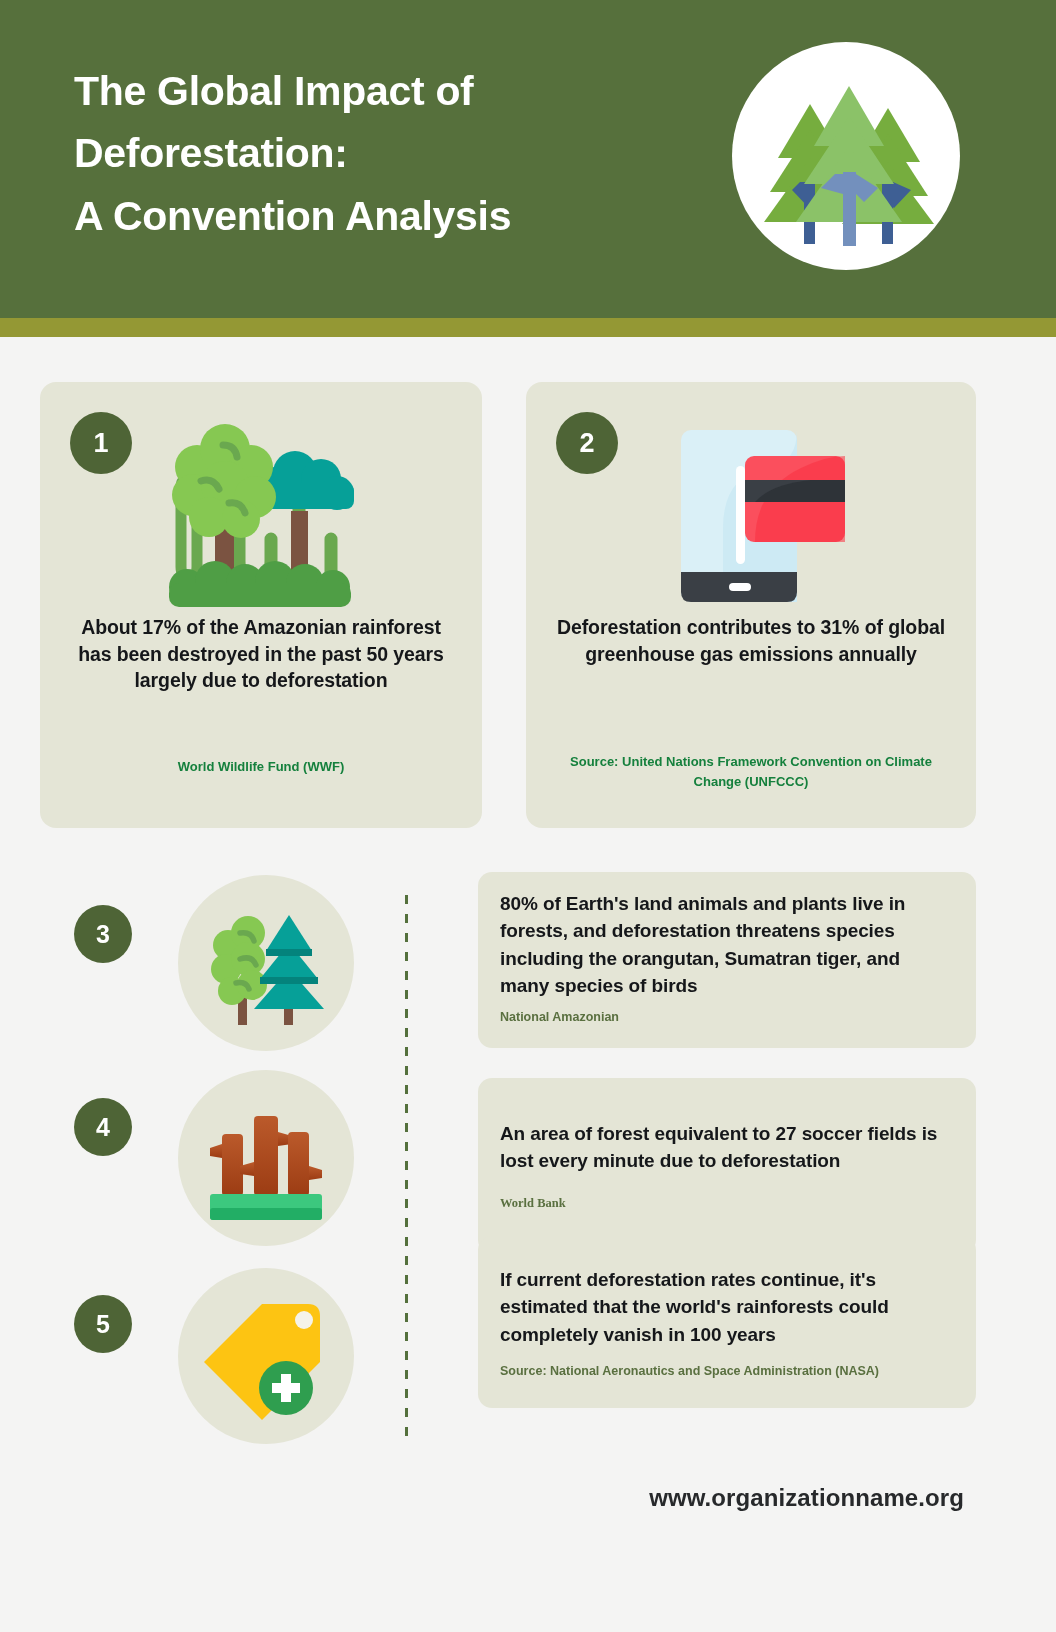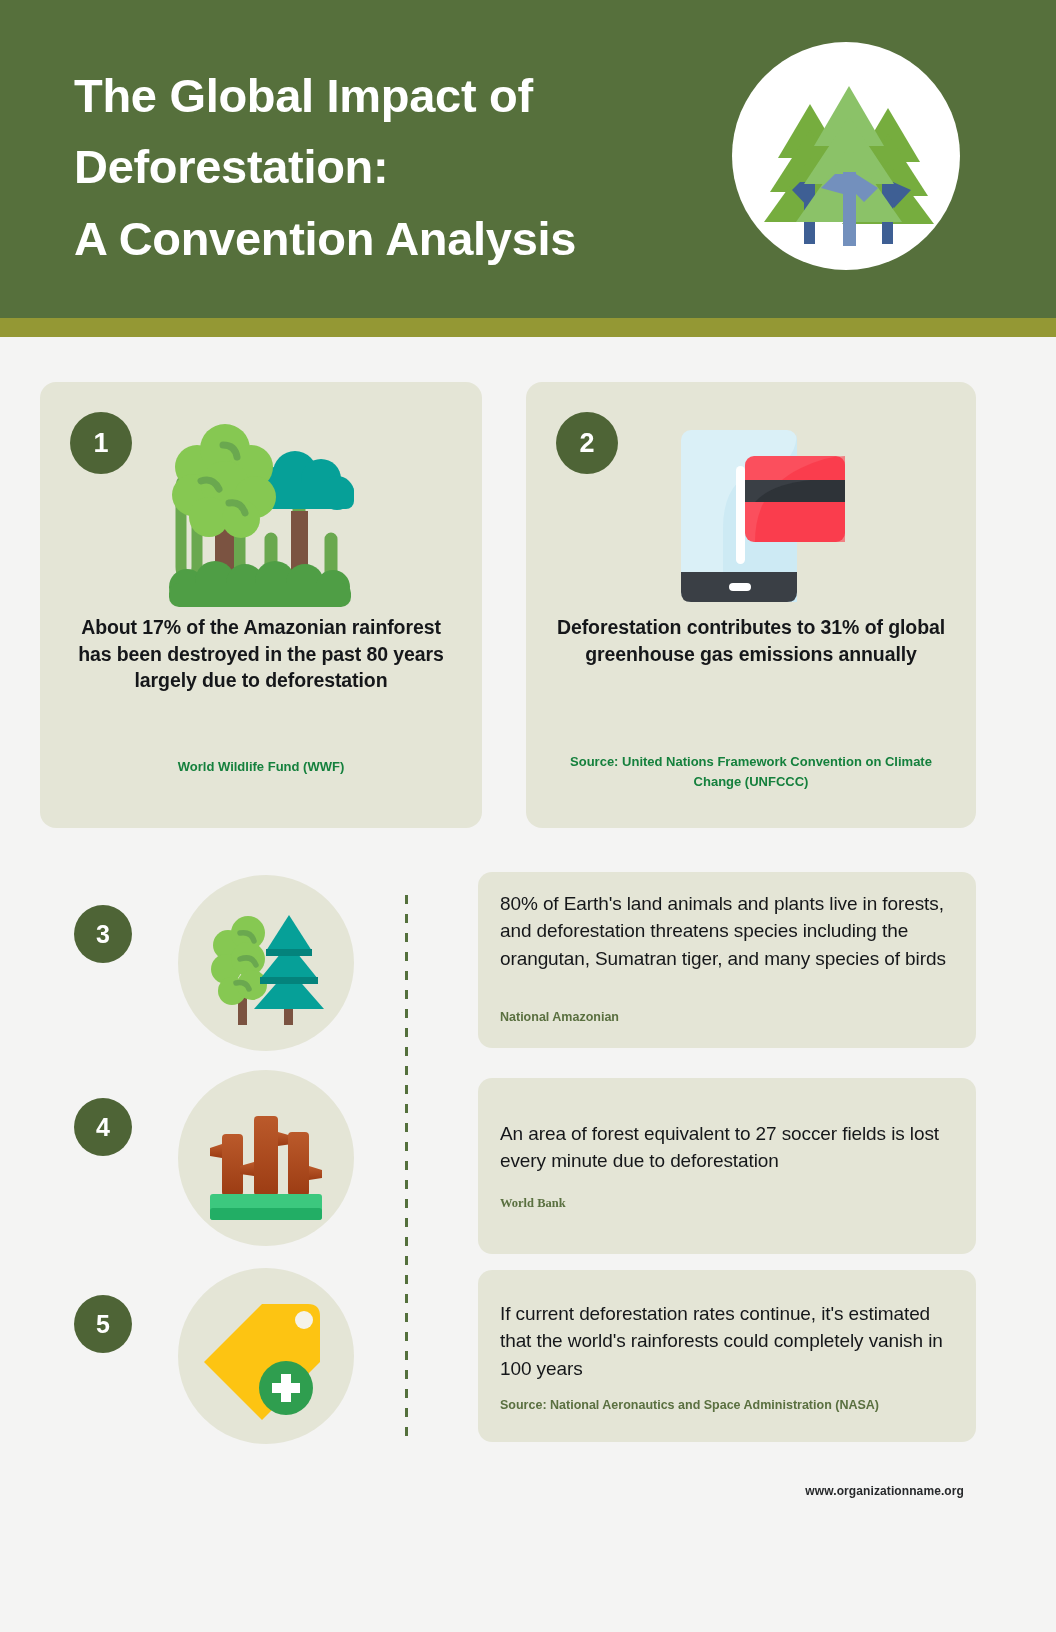--- a/index.html
+++ b/index.html
@@ -31,21 +31,21 @@
     width: 1056px;
     height: 19px;
     background: #949834;
   }
   .header-title {
     position: absolute;
     left: 74px;
     top: 60px;
     width: 600px;
     color: #ffffff;
-    font-size: 47px;
+    font-size: 41px;
     font-weight: bold;
     line-height: 1.52;
     letter-spacing: -0.3px;
   }
   .header-title .ln { display: block; }
 
   .header-badge {
     position: absolute;
     right: 96px;
     top: 42px;
@@ -150,21 +150,21 @@
     position: absolute;
     left: 478px;
     width: 498px;
     background: #e4e5d6;
     border-radius: 14px;
   }
   .row-text {
     position: absolute;
     left: 22px; right: 22px;
     font-size: 19px;
-    font-weight: normal;
+    font-weight: bold;
     color: #15171a;
     line-height: 1.44;
     letter-spacing: -0.1px;
   }
   .row-source {
     position: absolute;
     left: 22px; right: 22px;
     font-size: 12.5px;
     font-weight: bold;
     color: #5a7040;
@@ -181,29 +181,29 @@
   
   #row4-num  { top: 1098px; }
   #row4-icon { top: 1070px; }
   #row4-card { top: 1072px; height: 176px; margin-top: 6px; }
   #row4-card .row-text { top: 42px; }
   #row4-card .row-source { top: 116px; font-family: Liberation Serif, serif; }
 
   
   #row5-num  { top: 1295px; }
   #row5-icon { top: 1268px; }
-  #row5-card { top: 1270px; height: 172px; }
+  #row5-card { top: 1236px; height: 172px; }
   #row5-card .row-text { top: 30px; }
   #row5-card .row-source { top: 126px; }
 
   .footer-url {
     position: absolute;
     right: 92px;
     top: 1484px;
-    font-size: 12px;
+    font-size: 24px;
     font-weight: bold;
     color: #27292b;
     letter-spacing: 0.1px;
   }
 </style>
 </head>
 <body>
 
 <div class="page">
 
@@ -283,21 +283,21 @@
           <circle cx="36" cy="168" r="18"></circle>
           <circle cx="64" cy="162" r="20"></circle>
           <circle cx="94" cy="164" r="19"></circle>
           <circle cx="124" cy="162" r="20"></circle>
           <circle cx="154" cy="164" r="19"></circle>
           <circle cx="182" cy="168" r="17"></circle>
           <rect x="18" y="164" width="182" height="24" rx="10"></rect>
         </g>
       </svg>
     </div>
-    <div class="card-stat">About 17% of the Amazonian rainforest has been destroyed in the past 80 years largely due to deforestation</div>
+    <div class="card-stat">About 17% of the Amazonian rainforest has been destroyed in the past 50 years largely due to deforestation</div>
     <div class="card-source">World Wildlife Fund (WWF)</div>
   </div>
 
   <div class="card" id="card2">
     <div class="num-circle">2</div>
     <div class="card-illus">
       <svg width="200" height="185" viewBox="0 0 200 185">
 
         <rect x="30" y="8" width="116" height="172" rx="10" fill="#daf0f7"></rect>
         <path d="M146 8 Q146 40 120 44 Q72 52 72 106 L72 180 L146 180 Z" fill="#cdeaf4"></path>

